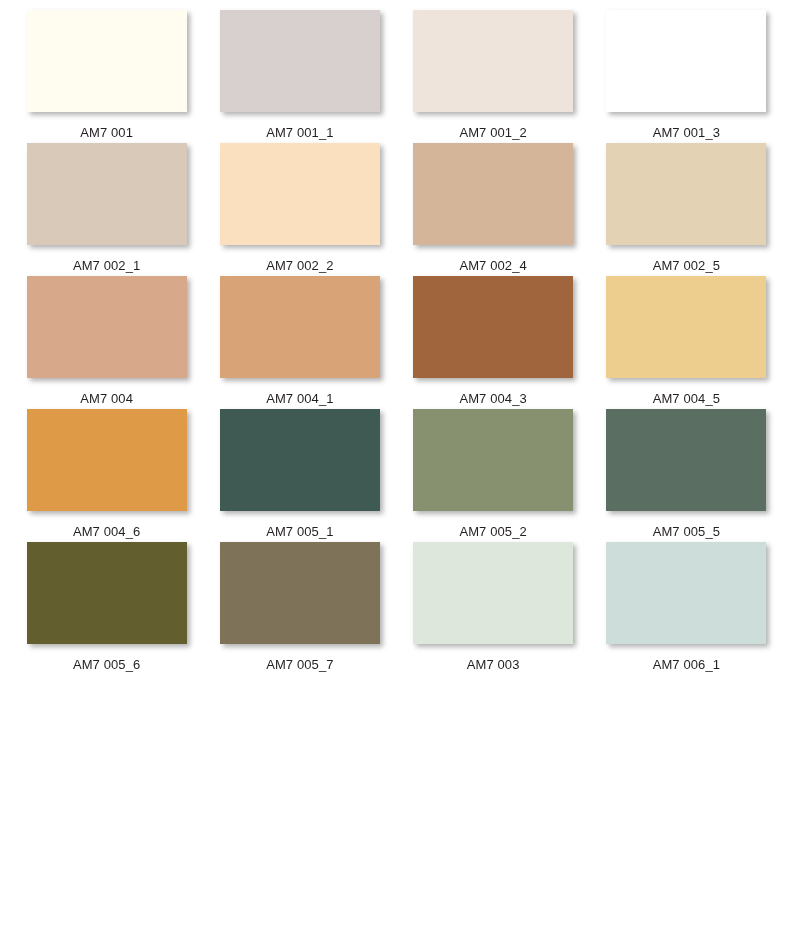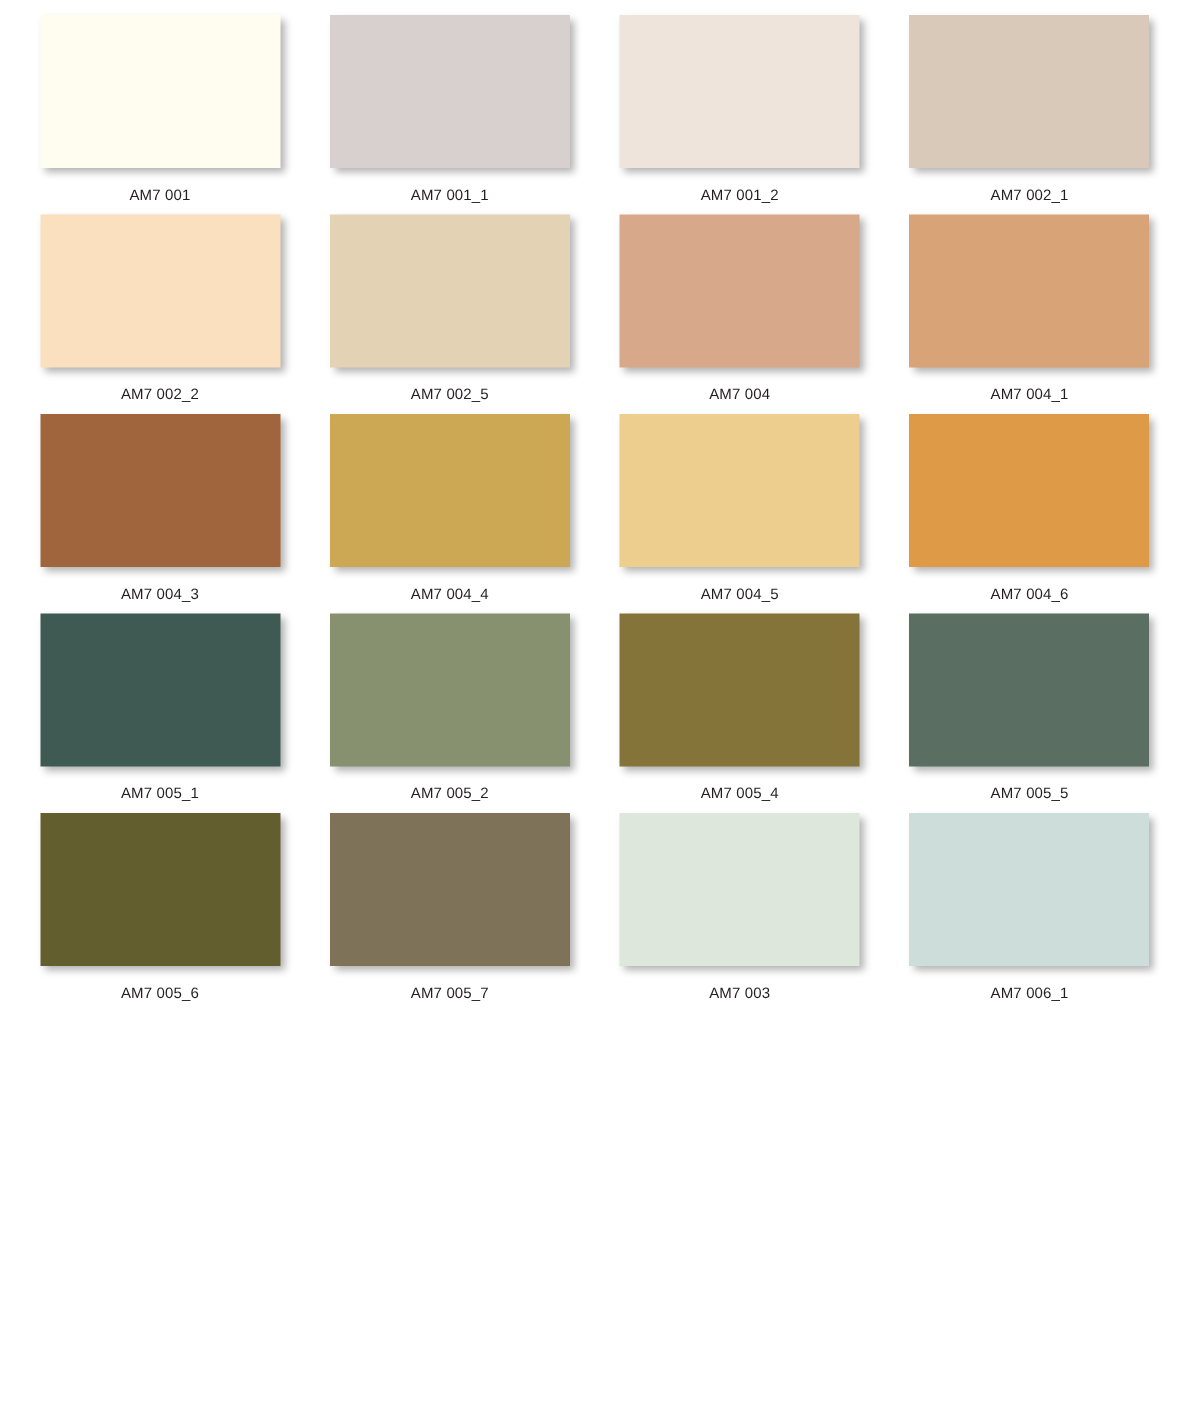--- a/index.html
+++ b/index.html
@@ -28,21 +28,21 @@
     align-items: center;
   }
   .swatch-chip {
     width: 160px;
     height: 102px;
     box-shadow: 3px 3px 5px rgba(0, 0, 0, 0.30);
     flex: 0 0 auto;
   }
   .swatch-label {
     margin-top: 13px;
-    font-size: 10px;
+    font-size: 13px;
     color: #231f20;
     text-align: center;
     letter-spacing: 0.1px;
     white-space: nowrap;
   }
 </style>
 </head>
 <body>
 
 <div id="palette-grid">
@@ -52,66 +52,66 @@
     </div>
     <div class="swatch-cell">
       <div class="swatch-chip" style="background-color: rgb(216, 208, 206);"></div>
       <div class="swatch-label">AM7 001_1</div>
     </div>
     <div class="swatch-cell">
       <div class="swatch-chip" style="background-color: rgb(239, 228, 219);"></div>
       <div class="swatch-label">AM7 001_2</div>
     </div>
     <div class="swatch-cell">
+      <div class="swatch-chip" style="background-color: rgb(255, 255, 255);"></div>
+      <div class="swatch-label">AM7 001_3</div>
+    </div>
+    <div class="swatch-cell">
       <div class="swatch-chip" style="background-color: rgb(217, 201, 184);"></div>
       <div class="swatch-label">AM7 002_1</div>
     </div>
     <div class="swatch-cell">
       <div class="swatch-chip" style="background-color: rgb(250, 224, 190);"></div>
       <div class="swatch-label">AM7 002_2</div>
+    </div>
+    <div class="swatch-cell">
+      <div class="swatch-chip" style="background-color: rgb(213, 181, 154);"></div>
+      <div class="swatch-label">AM7 002_4</div>
     </div>
     <div class="swatch-cell">
       <div class="swatch-chip" style="background-color: rgb(227, 210, 180);"></div>
       <div class="swatch-label">AM7 002_5</div>
     </div>
     <div class="swatch-cell">
       <div class="swatch-chip" style="background-color: rgb(215, 169, 138);"></div>
       <div class="swatch-label">AM7 004</div>
     </div>
     <div class="swatch-cell">
       <div class="swatch-chip" style="background-color: rgb(215, 163, 119);"></div>
       <div class="swatch-label">AM7 004_1</div>
     </div>
     <div class="swatch-cell">
       <div class="swatch-chip" style="background-color: rgb(160, 101, 60);"></div>
       <div class="swatch-label">AM7 004_3</div>
     </div>
     <div class="swatch-cell">
-      <div class="swatch-chip" style="background-color: rgb(204, 168, 85);"></div>
-      <div class="swatch-label">AM7 004_4</div>
-    </div>
-    <div class="swatch-cell">
       <div class="swatch-chip" style="background-color: rgb(237, 206, 142);"></div>
       <div class="swatch-label">AM7 004_5</div>
     </div>
     <div class="swatch-cell">
       <div class="swatch-chip" style="background-color: rgb(222, 154, 70);"></div>
       <div class="swatch-label">AM7 004_6</div>
     </div>
     <div class="swatch-cell">
       <div class="swatch-chip" style="background-color: rgb(63, 90, 82);"></div>
       <div class="swatch-label">AM7 005_1</div>
     </div>
     <div class="swatch-cell">
       <div class="swatch-chip" style="background-color: rgb(135, 144, 111);"></div>
       <div class="swatch-label">AM7 005_2</div>
-    </div>
-    <div class="swatch-cell">
-      <div class="swatch-chip" style="background-color: rgb(133, 116, 58);"></div>
-      <div class="swatch-label">AM7 005_4</div>
     </div>
     <div class="swatch-cell">
       <div class="swatch-chip" style="background-color: rgb(90, 110, 98);"></div>
       <div class="swatch-label">AM7 005_5</div>
     </div>
     <div class="swatch-cell">
       <div class="swatch-chip" style="background-color: rgb(99, 94, 46);"></div>
       <div class="swatch-label">AM7 005_6</div>
     </div>
     <div class="swatch-cell">

